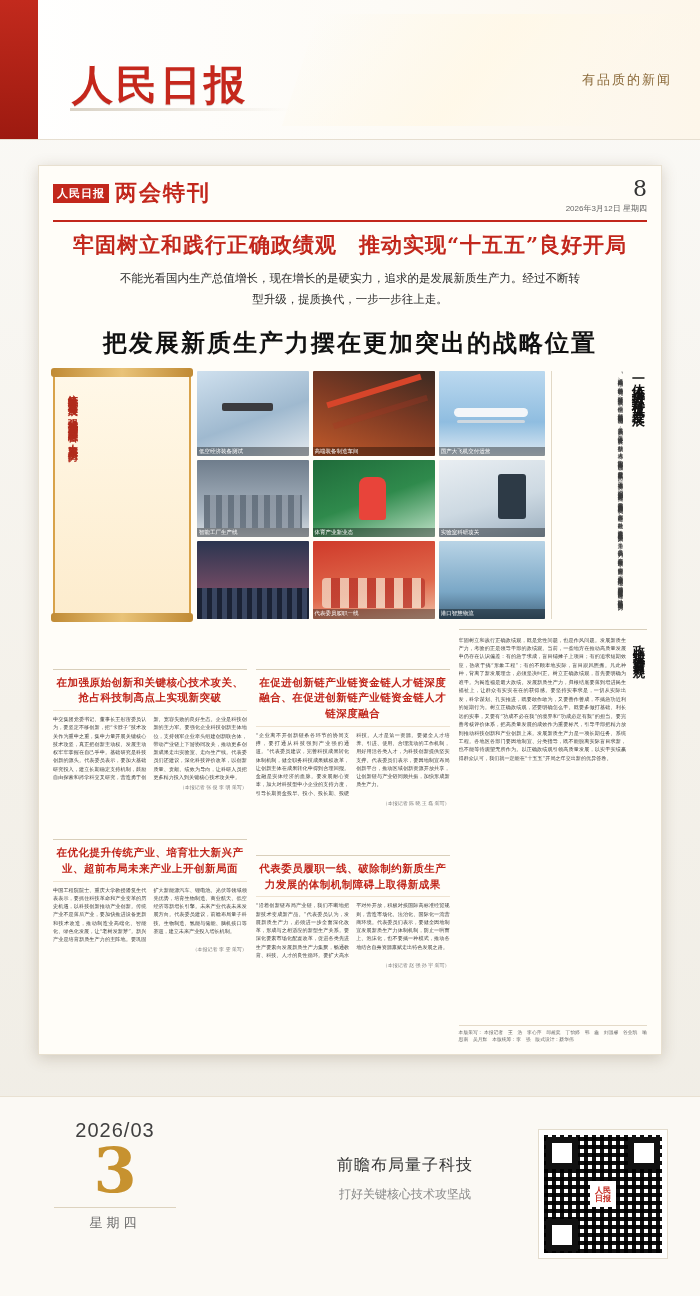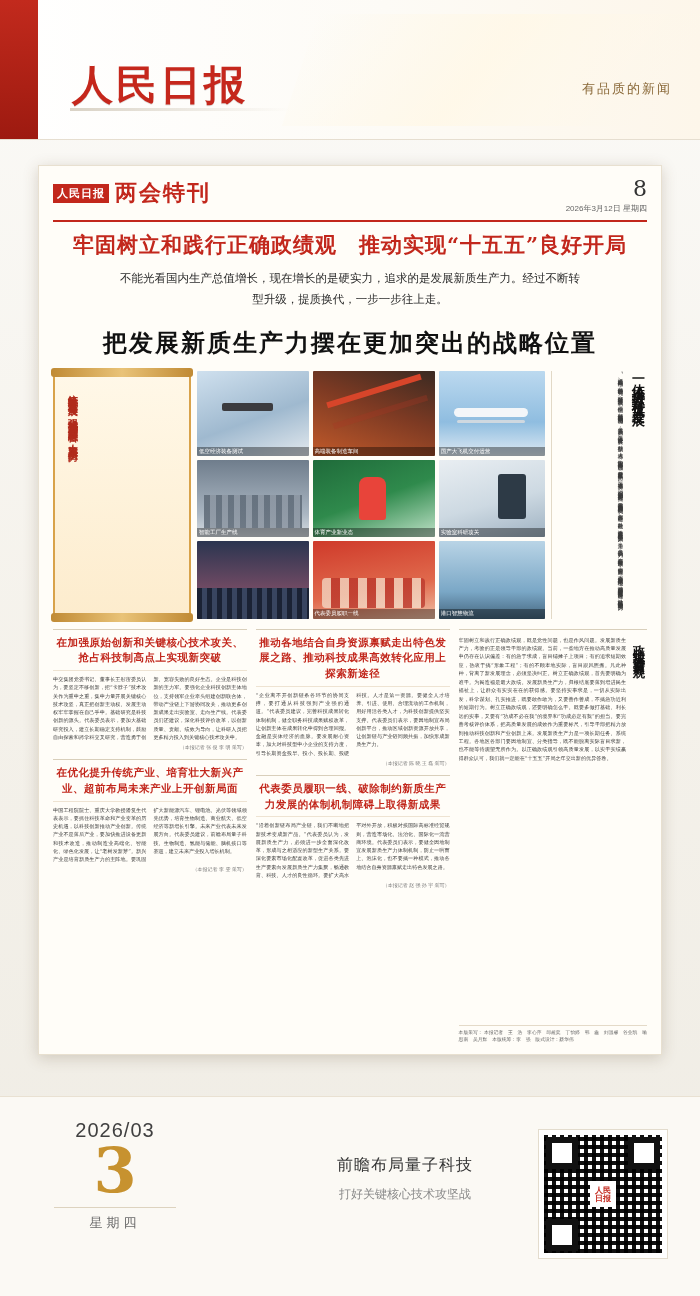--- a/index.html
+++ b/index.html
@@ -34,21 +34,21 @@
     font-size: 41px;
     letter-spacing: 3px;
     color: #c5271c;
     text-shadow: 0 1px 0 rgba(0,0,0,.12);
   }
   .logo-underline {
     position: absolute; left: 70px; top: 108px; width: 220px; height: 3px;
     background: linear-gradient(90deg,#d9d2c5,rgba(217,210,197,0));
   }
   .masthead-slogan {
-    position: absolute; right: 28px; top: 80px;
+    position: absolute; right: 28px; top: 71px;
     font-size: 13px; color: #8b6a3a; letter-spacing: 2px;
   }
   .masthead-sheen {
     position: absolute; left: 300px; top: 14px; width: 400px; height: 112px;
     background: linear-gradient(115deg, rgba(255,255,255,0) 0%, rgba(255,248,232,.9) 45%, rgba(255,255,255,0) 90%);
     transform: skewX(-18deg);
   }
 
   
   .sheet {
@@ -236,21 +236,21 @@
 
   
   .articles {
     margin-top: 10px;
     display: grid;
     grid-template-columns: 1.08fr 1.08fr 1.05fr;
     gap: 9px;
     height: 415px;
   }
   .col { display: flex; flex-direction: column; gap: 9px; }
-  .art { border-top: 1px solid #d9cfbb; padding-top: 5px; }
+  .art { border-top: 1px solid #d9cfbb; padding-top: 5px; margin-top: 40px; }
   .art-title {
     text-align: center;
     font-family: "DejaVu Serif", serif;
     font-weight: 700;
     font-size: 10.5px;
     color: #c2271c;
     line-height: 1.5;
     letter-spacing: .5px;
     padding-bottom: 4px;
     border-bottom: 1px solid #eee3d2;
@@ -426,21 +426,21 @@
         </div>
         <div class="art">
           <div class="art-title">在优化提升传统产业、培育壮大新兴产业、超前布局未来产业上开创新局面</div>
           <div class="art-body">中国工程院院士、重庆大学教授潘复生代表表示，要抓住科技革命和产业变革的历史机遇，以科技创新推动产业创新。传统产业不是落后产业，要加快推进设备更新和技术改造，推动制造业高端化、智能化、绿色化发展，让“老树发新芽”。新兴产业是培育新质生产力的主阵地。要巩固扩大新能源汽车、锂电池、光伏等领域领先优势，培育生物制造、商业航天、低空经济等新增长引擎。未来产业代表未来发展方向。代表委员建议，前瞻布局量子科技、生物制造、氢能与储能、脑机接口等赛道，建立未来产业投入增长机制。</div>
           <div class="art-sig">（本报记者 李 雯 采写）</div>
         </div>
       </div>
 
       <div class="col">
         <div class="art">
-          <div class="art-title">推动各地结合自身资源禀赋走出特色发展之路、推动科技成果高效转化应用上探索新途径</div>
+          <div class="art-title">在促进创新链产业链资金链人才链深度融合、在促进创新链产业链资金链人才链深度融合</div>
           <div class="art-body">“企业离不开创新链条各环节的协同支撑，要打通从科技强到产业强的通道。”代表委员建议，完善科技成果转化体制机制，健全职务科技成果赋权改革，让创新主体在成果转化中得到合理回报。金融是实体经济的血脉。要发展耐心资本，加大对科技型中小企业的支持力度，引导长期资金投早、投小、投长期、投硬科技。人才是第一资源。要健全人才培养、引进、使用、合理流动的工作机制，用好用活各类人才，为科技创新提供坚实支撑。代表委员们表示，要因地制宜布局创新平台，推动区域创新资源开放共享，让创新链与产业链同频共振，加快形成新质生产力。</div>
           <div class="art-sig">（本报记者 陈 晓 王 磊 采写）</div>
         </div>
         <div class="art">
           <div class="art-title">代表委员履职一线、破除制约新质生产力发展的体制机制障碍上取得新成果</div>
           <div class="art-body">“沿着创新链布局产业链，我们不断地把新技术变成新产品。”代表委员认为，发展新质生产力，必须进一步全面深化改革，形成与之相适应的新型生产关系。要深化要素市场化配置改革，促进各类先进生产要素向发展新质生产力集聚，畅通教育、科技、人才的良性循环。要扩大高水平对外开放，积极对接国际高标准经贸规则，营造市场化、法治化、国际化一流营商环境。代表委员们表示，要健全因地制宜发展新质生产力体制机制，防止一哄而上、泡沫化，也不要搞一种模式，推动各地结合自身资源禀赋走出特色发展之路。</div>
           <div class="art-sig">（本报记者 赵 强 孙 宇 采写）</div>
         </div>
       </div>
 

